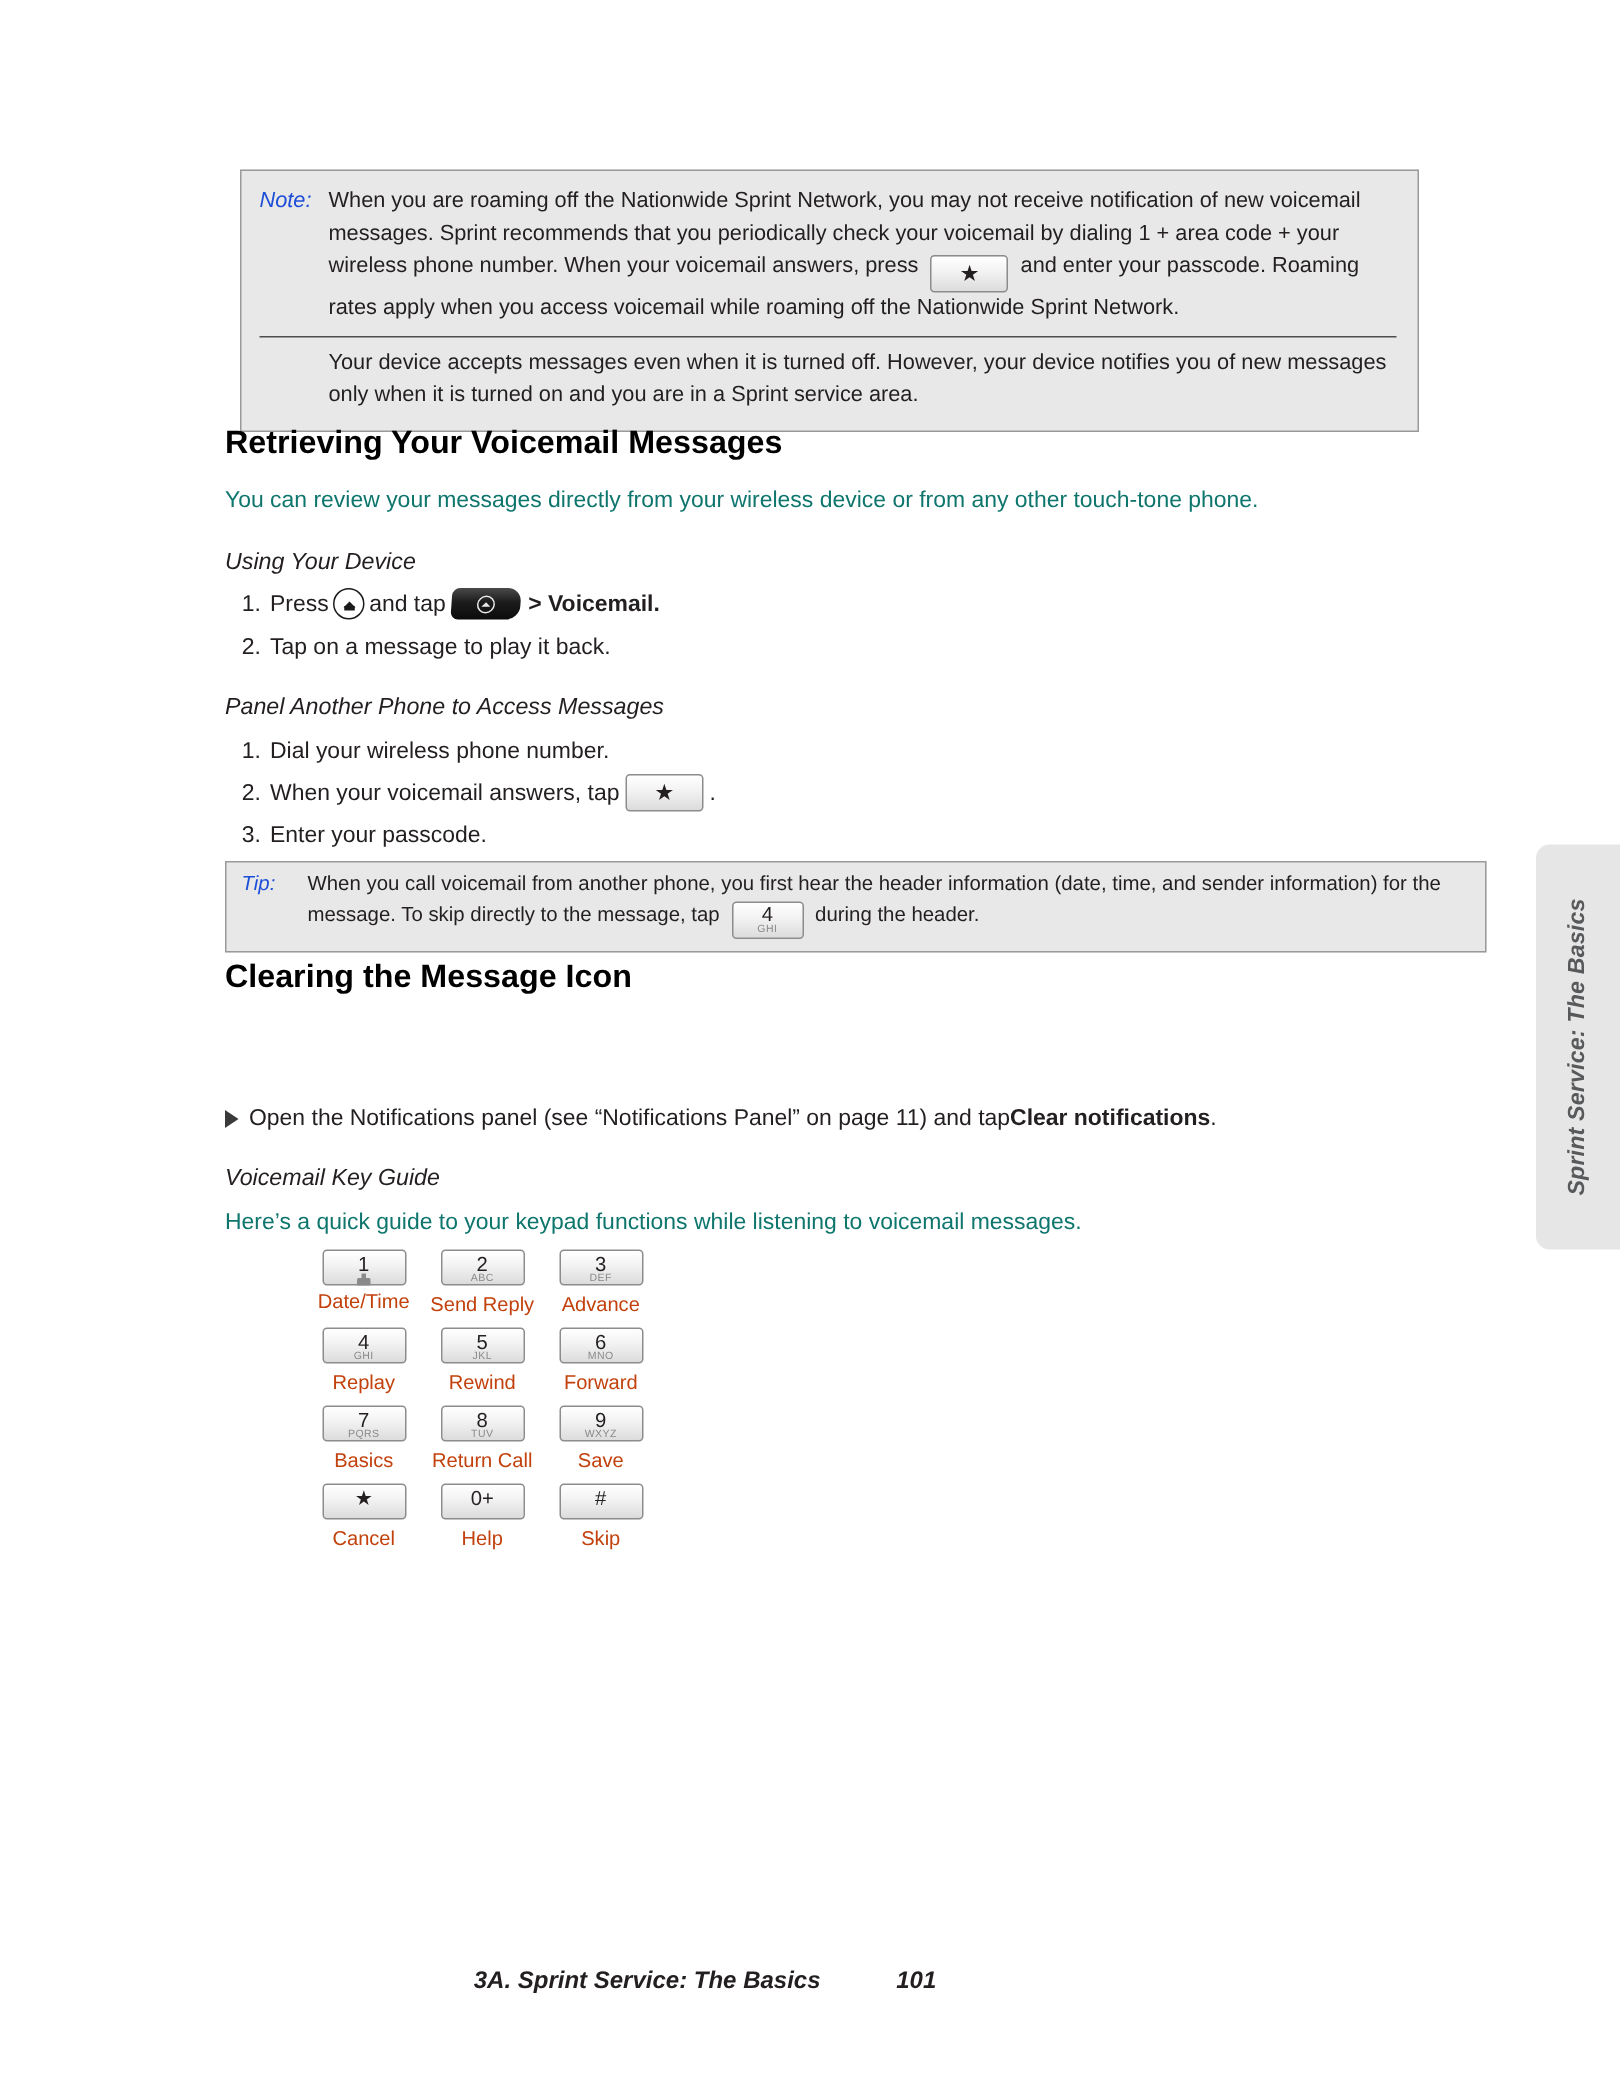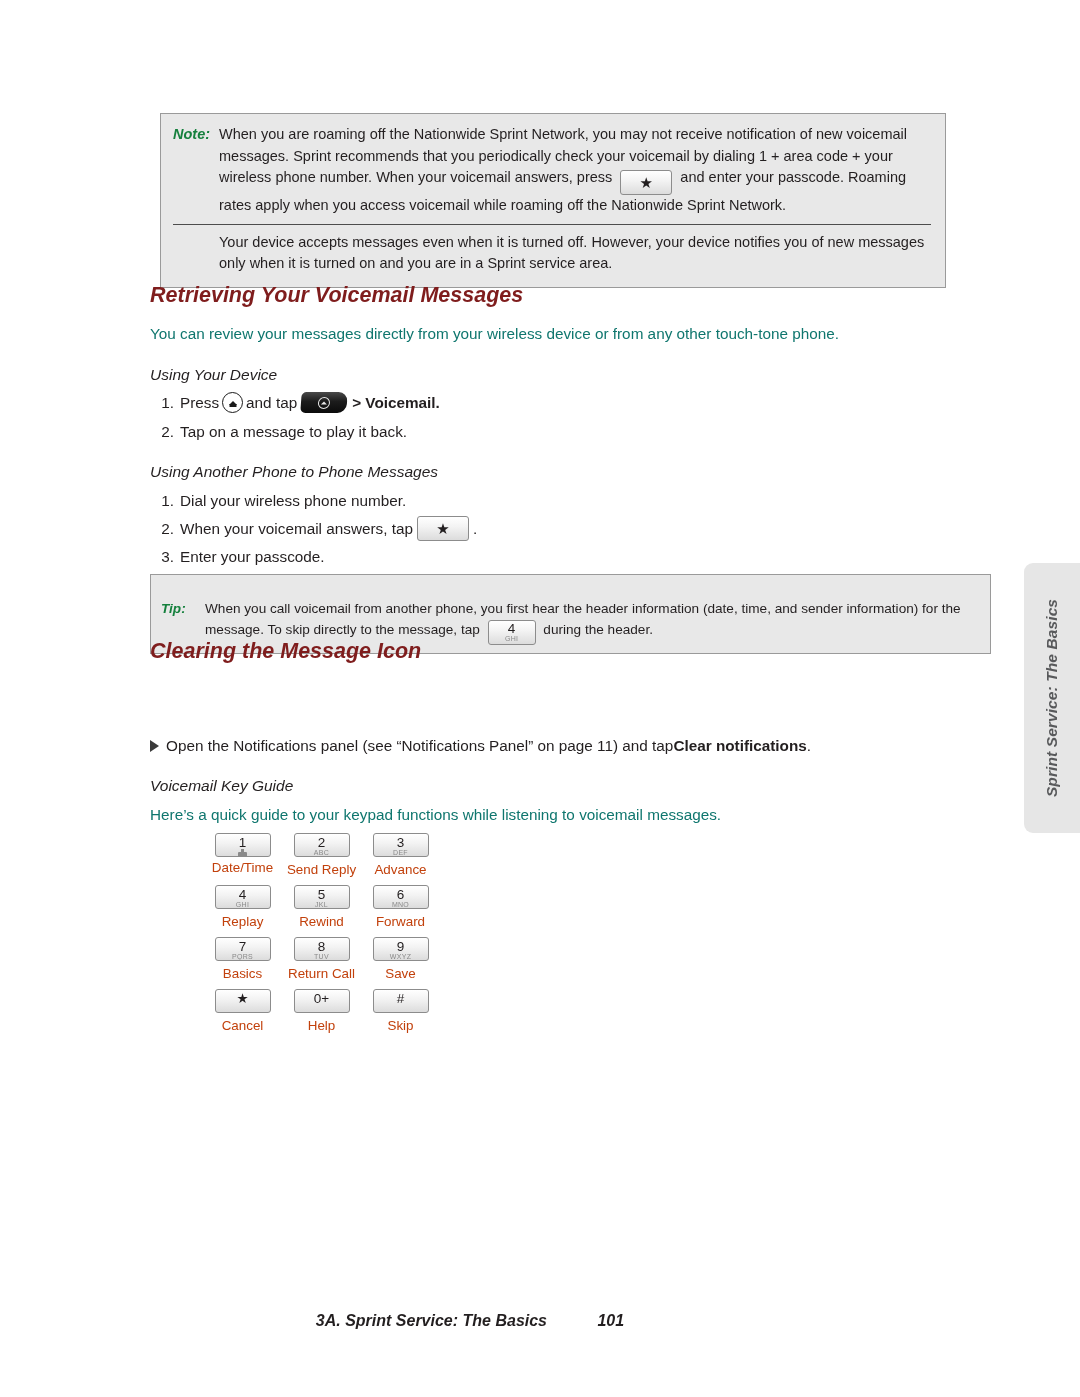--- a/index.html
+++ b/index.html
@@ -50,26 +50,26 @@
     background: #e8e8e8;
     border: 1px solid #9a9a9a;
     box-sizing: border-box;
   }
   .callout-row {
     display: flex;
     align-items: flex-start;
   }
   .callout-tag {
     font-style: italic;
-    font-weight: bold;
+    font-weight: normal;
     font-size: 14.5px;
     line-height: 21.5px;
     width: 46px;
     flex: 0 0 46px;
-    color: #15803d;
+    color: #1d4ed8;
   }
   .callout-body {
     font-size: 14.5px;
     line-height: 21.5px;
     color: #231f20;
     flex: 1 1 auto;
   }
   .callout-divider {
     height: 0;
     border-top: 1.5px solid #4d4d4d;
@@ -79,34 +79,33 @@
   #note-box {
     left: 160px;
     top: 113px;
     width: 786px;
     padding: 10px 14px 12px 12px;
   }
   #tip-box {
     left: 150px;
     top: 574px;
     width: 841px;
-    padding: 23px 10px 8px 10px;
+    padding: 3px 10px 8px 10px;
   }
   #tip-box .callout-tag { width: 44px; flex: 0 0 44px; }
   #tip-box .callout-body { font-size: 13.6px; line-height: 21px; }
   #tip-box .callout-tag { font-size: 13.6px; line-height: 21px; }
 
   
   h2.section-head {
     position: absolute;
     margin: 0;
-    font-style: italic;
     font-weight: bold;
     font-size: 21.5px;
-    color: #7f1d1d;
+    color: #000000;
     letter-spacing: 0px;
   }
   .sub-head {
     position: absolute;
     font-size: 15.5px;
     font-weight: normal;
     color: #231f20;
     font-style: italic;
   }
   .body-text {
@@ -346,21 +345,21 @@
     <span>and tap</span>
     <span class="launcher-icon"></span>
     <b class="inline-bold">&gt; Voicemail.</b>
   </div>
 
   <div class="list-item" style="left:152px; top:420px;">
     <span class="num">2.</span>
     <span>Tap on a message to play it back.</span>
   </div>
 
-  <div class="sub-head" style="left:150px; top:463px;">Using Another Phone to Phone Messages</div>
+  <div class="sub-head" style="left:150px; top:463px;">Panel Another Phone to Access Messages</div>
 
   <div class="list-item" style="left:152px; top:489px;">
     <span class="num">1.</span>
     <span>Dial your wireless phone number.</span>
   </div>
 
   <div class="list-item" style="left:152px; top:516px;">
     <span class="num">2.</span>
     <span>When your voicemail answers, tap</span>
     <span class="key key-inline">★</span>

